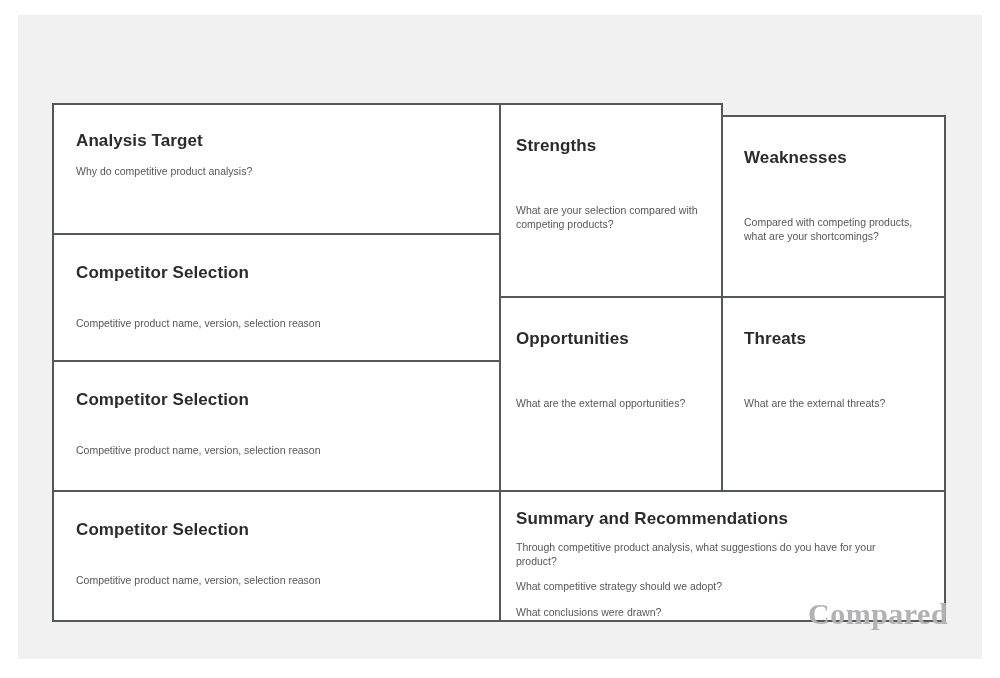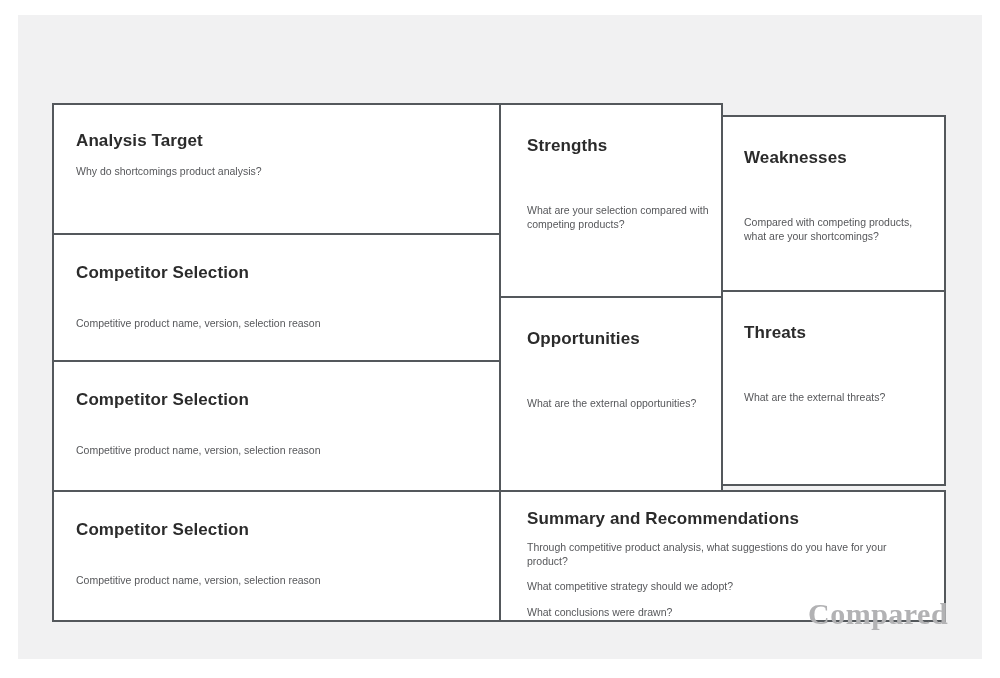--- a/index.html
+++ b/index.html
@@ -49,21 +49,21 @@
     letter-spacing: 0.1px;
   }
   .box p {
     font-size: 10.5px;
     color: #56575a;
     line-height: 1.3;
     margin: 0;
   }
   
   .pad-l { padding-left: 22px; padding-right: 24px; }
-  .pad-m { padding-left: 26px; padding-right: 12px; }
+  .pad-m { padding-left: 15px; padding-right: 12px; }
   .pad-r { padding-left: 21px; padding-right: 10px; }
   
   .box-at h2  { margin-top: 26px; }
   .box-at p   { margin-top: 14px; }
   .box-cs h2  { margin-top: 28px; }
   .box-cs p   { margin-top: 34px; }
   .box-sw h2  { margin-top: 31px; }
   .box-sw p   { margin-top: 48px; }
   .box-sum h2 { margin-top: 17px; }
   .box-sum p  { margin-top: 12px; max-width: 390px; }
@@ -83,21 +83,21 @@
 </style>
 </head>
 <body>
 
 <div class="stage">
   <div class="page"></div>
 
 
   <section class="box box-at pad-l" style="left:52px;top:103px;width:449px;height:132px">
     <h2>Analysis Target</h2>
-    <p>Why do shortcomings product analysis?</p>
+    <p>Why do competitive product analysis?</p>
   </section>
 
   <section class="box box-cs pad-l" style="left:52px;top:233px;width:449px;height:129px">
     <h2>Competitor Selection</h2>
     <p>Competitive product name, version, selection reason</p>
   </section>
 
   <section class="box box-cs pad-l" style="left:52px;top:360px;width:449px;height:132px">
     <h2>Competitor Selection</h2>
     <p>Competitive product name, version, selection reason</p>
@@ -116,21 +116,21 @@
   <section class="box box-sw pad-r" style="left:721px;top:115px;width:225px;height:223px">
     <h2>Weaknesses</h2>
     <p class="p-weaknesses">Compared with competing products, what are your shortcomings?</p>
   </section>
 
   <section class="box box-sw pad-m" style="left:499px;top:296px;width:224px;height:196px">
     <h2>Opportunities</h2>
     <p>What are the external opportunities?</p>
   </section>
 
-  <section class="box box-sw pad-r" style="left:721px;top:290px;width:225px;height:196px">
+  <section class="box box-sw pad-r" style="left:721px;top:296px;width:225px;height:196px">
     <h2>Threats</h2>
     <p>What are the external threats?</p>
   </section>
 
   <section class="box box-sum pad-m" style="left:499px;top:490px;width:447px;height:132px">
     <h2>Summary and Recommendations</h2>
     <p>Through competitive product analysis, what suggestions do you have for your product?</p>
     <p>What competitive strategy should we adopt?</p>
     <p>What conclusions were drawn?</p>
   </section>

